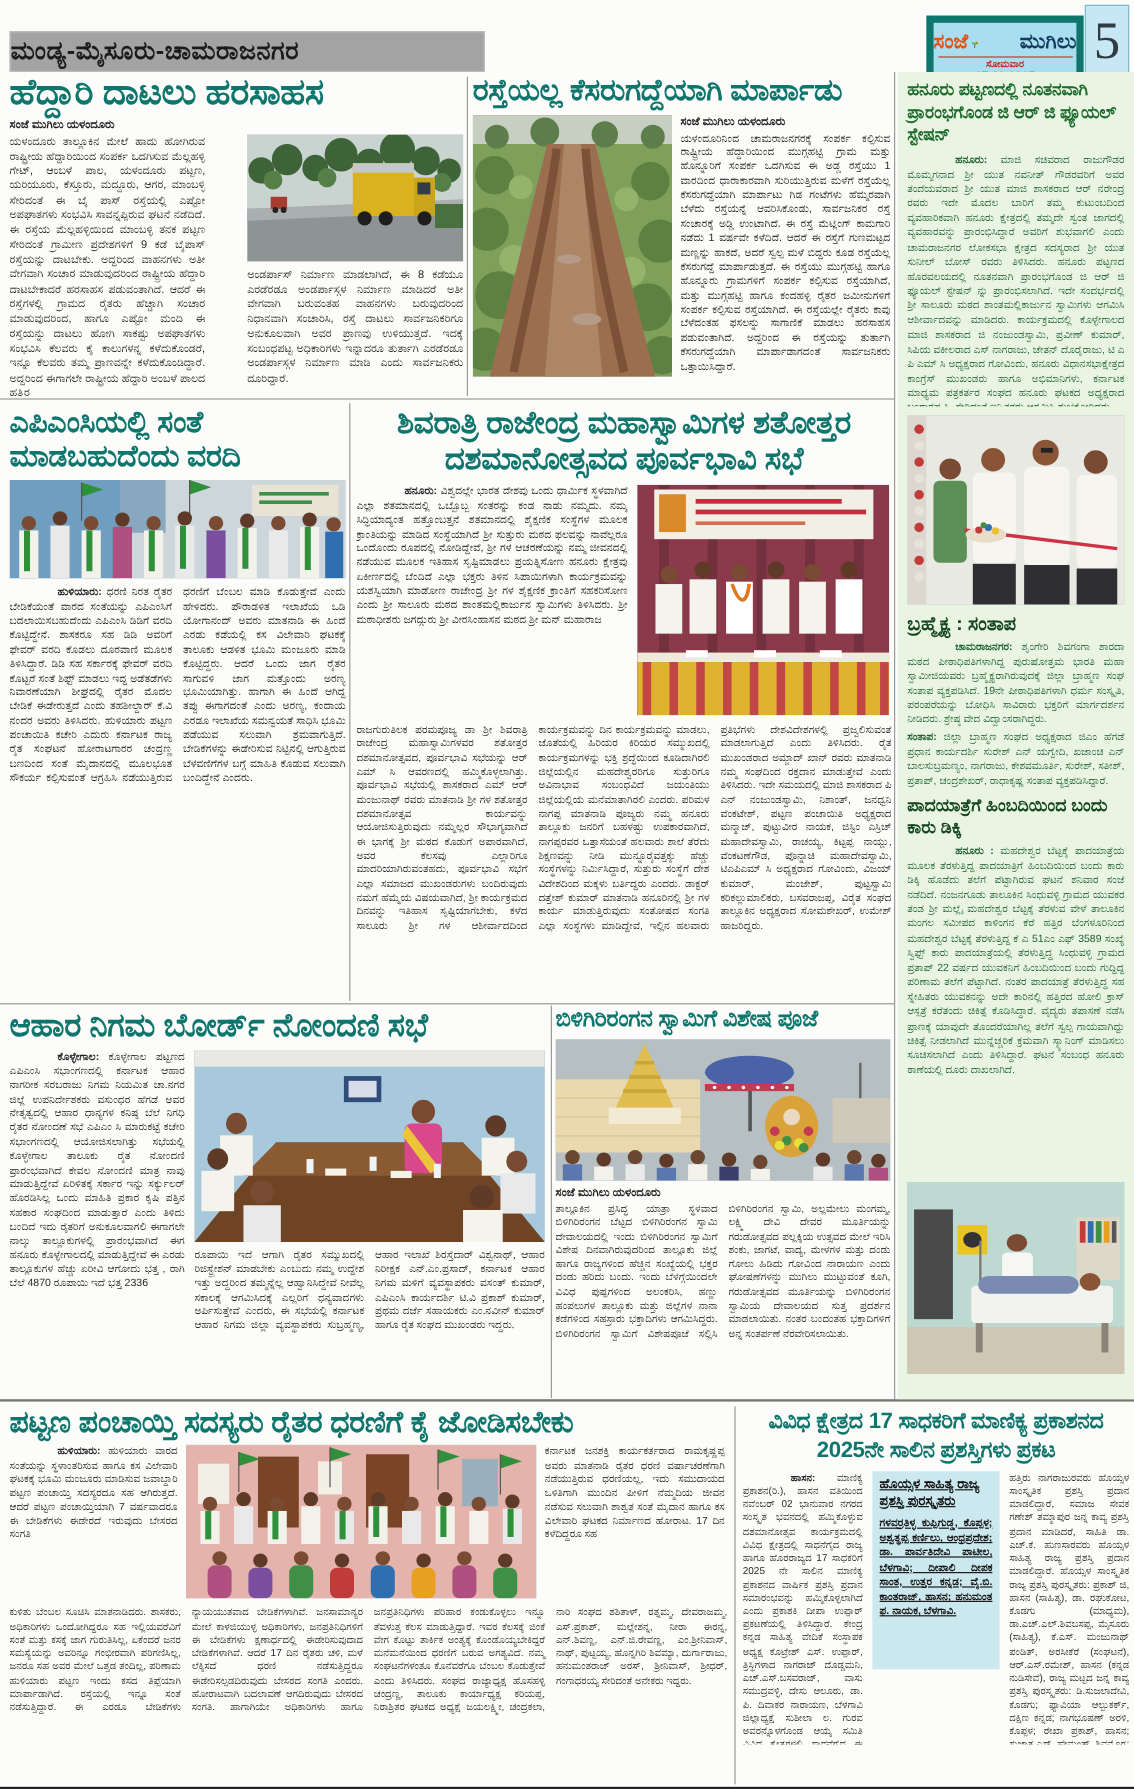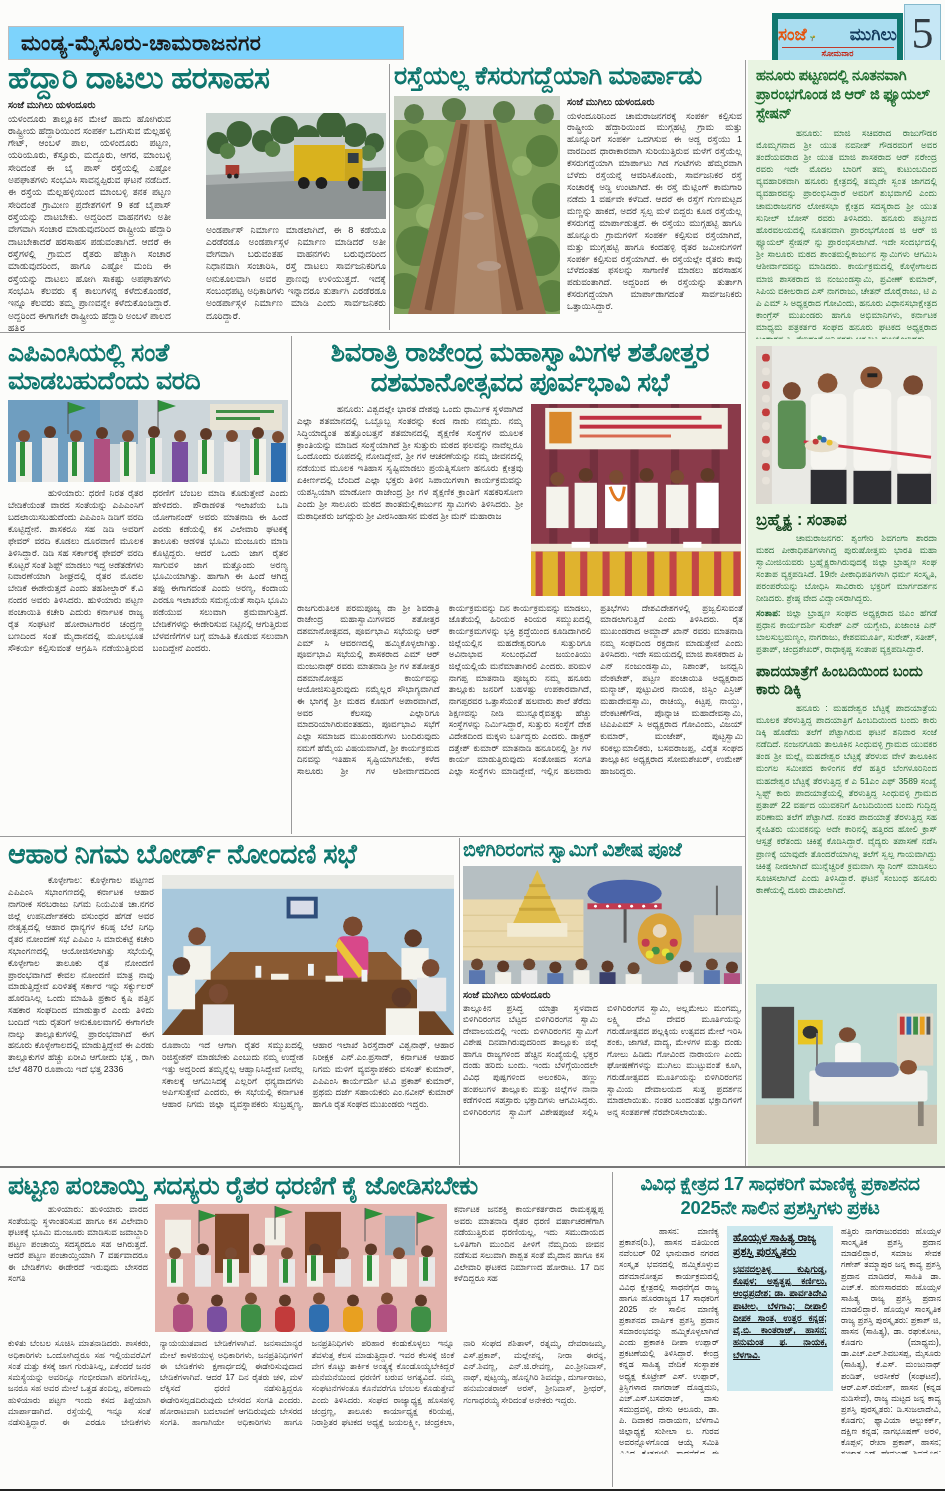--- a/index.html
+++ b/index.html
@@ -4,27 +4,27 @@
 <style>
   html,body{margin:0;padding:0;background:#888;}
   #page{position:relative;width:945px;height:1491px;background:#fcfcfa;margin:0 auto;
         font-family:"Liberation Sans",sans-serif;color:#1b1b1b;overflow:hidden;border-bottom:2px solid #222;}
   [data-name]{box-sizing:border-box;}
   .abs{position:absolute;}
   .vrule{position:absolute;width:1px;background:#9a9a9a;}
   .hrule{position:absolute;height:1px;background:#9a9a9a;}
   .headline{font-weight:bold;color:#0f766e;letter-spacing:-0.3px;}
   .body-txt{font-size:9.2px;line-height:1.34;text-align:justify;color:#262626;}
-  .dateline{font-weight:normal;padding-left:40px;}
+  .dateline{font-weight:bold;padding-left:40px;}
   .byline{font-size:9.5px;font-weight:bold;color:#222;}
   .photo{overflow:hidden;background:#ccc;}
   .photo svg{display:block;width:100%;height:100%;}
   
-  #region-banner{left:8px;top:26px;width:396px;height:34px;background:#7dd3fc;border:1px solid #bdbdbd;
-      display:flex;align-items:center;padding-left:12px;font-size:21px;font-weight:bold;letter-spacing:0.5px;}
+  #region-banner{left:8px;top:26px;width:396px;height:34px;background:#a3a3a3;border:1px solid #bdbdbd;
+      display:flex;align-items:center;font-size:21px;font-weight:bold;letter-spacing:0.5px;}
   #masthead{left:772px;top:13px;width:131px;height:58px;background:#a9ddf0;border:6px solid #0f766e;
       text-align:center;padding-top:6px;}
   .mast-line{display:flex;align-items:center;justify-content:center;gap:2px;}
   .mast-orange{color:#e4540f;font-weight:bold;font-size:17px;}
   .mast-dark{color:#143a5c;font-weight:bold;font-size:17px;margin-left:32px;}
   .mast-sep{width:112px;height:1px;background:#c23b2a;margin:2px auto 1px;}
   .mast-day{color:#c22615;font-size:8px;font-weight:bold;}
   .mast-date{color:#29323a;font-size:10px;font-weight:bold;}
   #page-number{left:904px;top:4px;width:37px;height:58px;background:#c6e7f5;border:1px solid #86b9cc;
       display:flex;align-items:center;justify-content:center;font-size:44px;font-weight:400;color:#323b42;
@@ -538,20 +538,20 @@
     </div>
   </div>
 
   <div class="abs" style="left:619px;top:1172px;width:322px;" data-name="article-manikya-awards">
     <div class="headline" style="font-size:18.5px;line-height:1.3;text-align:center;" data-name="article-headline">ವಿವಿಧ ಕ್ಷೇತ್ರದ 17 ಸಾಧಕರಿಗೆ ಮಾಣಿಕ್ಯ ಪ್ರಕಾಶನದ 2025ನೇ ಸಾಲಿನ ಪ್ರಶಸ್ತಿಗಳು ಪ್ರಕಟ</div>
     <div class="flexrow" style="gap:8px;margin-top:6px;">
       <div class="body-txt clip" style="width:100px;height:228px;font-size:8.3px;" data-name="article-body"><b class="dateline" data-name="dateline">ಹಾಸನ:</b> <span data-name="body-text">ಮಾಣಿಕ್ಯ ಪ್ರಕಾಶನ(ರಿ.), ಹಾಸನ ವತಿಯಿಂದ ನವೆಂಬರ್ 02 ಭಾನುವಾರ ನಗರದ ಸಂಸ್ಕೃತ ಭವನದಲ್ಲಿ ಹಮ್ಮಿಕೊಳ್ಳುವ ದಶಮಾನೋತ್ಸವ ಕಾರ್ಯಕ್ರಮದಲ್ಲಿ ವಿವಿಧ ಕ್ಷೇತ್ರದಲ್ಲಿ ಸಾಧನೆಗೈದ ರಾಜ್ಯ ಹಾಗೂ ಹೊರರಾಜ್ಯದ 17 ಸಾಧಕರಿಗೆ 2025 ನೇ ಸಾಲಿನ ಮಾಣಿಕ್ಯ ಪ್ರಕಾಶನದ ವಾರ್ಷಿಕ ಪ್ರಶಸ್ತಿ ಪ್ರದಾನ ಸಮಾರಂಭವನ್ನು ಹಮ್ಮಿಕೊಳ್ಳಲಾಗಿದೆ ಎಂದು ಪ್ರಕಾಶಕಿ ದೀಪಾ ಉಪ್ಪಾರ್ ಪ್ರಕಟಣೆಯಲ್ಲಿ ತಿಳಿಸಿದ್ದಾರೆ. ಕೇಂದ್ರ ಕನ್ನಡ ಸಾಹಿತ್ಯ ವೇದಿಕೆ ಸಂಸ್ಥಾಪಕ ಅಧ್ಯಕ್ಷ ಕೊಟ್ರೇಶ್ ಎಸ್. ಉಪ್ಪಾರ್, ತ್ರಿಸ್ಥಿಗಳಾದ ನಾಗರಾಜ್ ದೊಡ್ಡಮನಿ, ಎಚ್.ಎಸ್.ಬಸವರಾಜ್, ವಾಸು ಸಮುದ್ರವಳ್ಳಿ, ದೇಸು ಆಲೂರು, ಡಾ. ಪಿ. ದಿವಾಕರ ನಾರಾಯಣ, ಬೆಳಗಾವಿ ಜಿಲ್ಲಾಧ್ಯಕ್ಷೆ ಸುಶೀಲಾ ಲ. ಗುರವ ಅವರನ್ನೊಳಗೊಂಡ ಆಯ್ಕೆ ಸಮಿತಿ ವಿವಿಧ ಕ್ಷೇತ್ರಗಳಲ್ಲಿ ಸಾಧನೆಗೈದ ಈ ಕೆಳಕಂಡ ಸಾಧಕರನ್ನು ವಿವಿಧ ಪ್ರಶಸ್ತಿಗೆ ಆಯ್ಕೆ ಮಾಡಿದ್ದಾರೆ. ಸಾಹಿತಿ ಟಿ.ಸತೀಶ್ ಜವರೇಗೌಡ, 'ಪತ್ರಕರ್ತ</span></div>
       <div style="width:106px;">
         <div class="bluebox clip" style="height:165px;text-decoration:underline;" data-name="award-winners-box">
           <div class="bb-title" data-name="award-box-title">ಹೊಯ್ಸಳ ಸಾಹಿತ್ಯ ರಾಜ್ಯ ಪ್ರಶಸ್ತಿ ಪುರಸ್ಕೃತರು</div>
-          <div class="bb-list" data-name="award-box-list">ಭವನದಲ್ರತಿಳ್ಳ ಕುಪ್ಪಿಗುಡ್ಡ, ಕೊಪ್ಪಳ; ಅಶ್ವತ್ಥಪ್ಪ ಕರ್ಣಿಲು, ಆಂಧ್ರಪ್ರದೇಶ; ಡಾ. ಪಾರ್ವತಿದೇವಿ ಪಾಟೀಲ, ಬೆಳಗಾವಿ; ದೀಪಾಲಿ ದೀಪಕ ಸಾಂತ, ಉತ್ತರ ಕನ್ನಡ; ವೈ.ಬಿ. ಕಾಂತರಾಜ್, ಹಾಸನ; ಹನುಮಂತ ಫ. ನಾಯಕ, ಬೆಳಗಾವಿ.</div>
+          <div class="bb-list" data-name="award-box-list">ಗಳವರ್ರತಿಳ್ಳ ಕುಪ್ಪಿಗುಡ್ಡ, ಕೊಪ್ಪಳ; ಅಶ್ವತ್ಥಪ್ಪ ಕರ್ಣಿಲು, ಆಂಧ್ರಪ್ರದೇಶ; ಡಾ. ಪಾರ್ವತಿದೇವಿ ಪಾಟೀಲ, ಬೆಳಗಾವಿ; ದೀಪಾಲಿ ದೀಪಕ ಸಾಂತ, ಉತ್ತರ ಕನ್ನಡ; ವೈ.ಬಿ. ಕಾಂತರಾಜ್, ಹಾಸನ; ಹನುಮಂತ ಫ. ನಾಯಕ, ಬೆಳಗಾವಿ.</div>
         </div>
       </div>
       <div class="body-txt clip" style="width:100px;height:228px;font-size:8.3px;" data-name="article-body">ಹತ್ತಿರು ನಾಗರಾಜುರವರು ಹೊಯ್ಸಳ ಸಾಂಸ್ಕೃತಿಕ ಪ್ರಶಸ್ತಿ ಪ್ರದಾನ ಮಾಡಲಿದ್ದಾರೆ, ಸಮಾಜ ಸೇವಕ ಗಣೇಶ್ ತಮ್ಮಾಪುರ ಜನ್ನ ಕಾವ್ಯ ಪ್ರಶಸ್ತಿ ಪ್ರದಾನ ಮಾಡಿದರೆ, ಸಾಹಿತಿ ಡಾ. ಎಚ್.ಕೆ. ಹುಣಸಾರವರು ಹೊಯ್ಸಳ ಸಾಹಿತ್ಯ ರಾಜ್ಯ ಪ್ರಶಸ್ತಿ ಪ್ರದಾನ ಮಾಡಲಿದ್ದಾರೆ. ಹೊಯ್ಸಳ ಸಾಂಸ್ಕೃತಿಕ ರಾಜ್ಯ ಪ್ರಶಸ್ತಿ ಪುರಸ್ಕೃತರು: ಪ್ರಕಾಶ್ ಜಿ, ಹಾಸನ (ಸಾಹಿತ್ಯ), ಡಾ. ರಘುಕೋಟ, ಕೊಡಗು (ಮಾಧ್ಯಮ), ಡಾ.ಎಚ್.ಎಲ್.ಶಿವಬಸಪ್ಪ, ಮೈಸೂರು (ಸಾಹಿತ್ಯ), ಕೆ.ಎಸ್. ಮಂಜುನಾಥ್ ಪಂಡಿತ್, ಅರಸೀಕೆರೆ (ಸಂಘಟನೆ), ಆರ್.ಎಸ್.ರಮೇಶ್, ಹಾಸನ (ಕನ್ನಡ ನುಡಿಸೇವೆ), ರಾಜ್ಯ ಮಟ್ಟದ ಜನ್ನ ಕಾವ್ಯ ಪ್ರಶಸ್ತಿ ಪುರಸ್ಕೃತರು: ಡಿ.ಸುಜಲಾದೇವಿ, ಕೊಡಗು; ಫ್ಯಾವಿಯಾ ಆಲ್ಬುಕರ್ಕ್, ದಕ್ಷಿಣ ಕನ್ನಡ; ನಾಗಭೂಷಣ್ ಅರಳಿ, ಕೊಪ್ಪಳ; ರೇಖಾ ಪ್ರಕಾಶ್, ಹಾಸನ; ಸುಜಾತ ಎಸ್. ಹೇಮಂತ್, ಶಿವಮೊಗ್ಗ; ಬಿ.ಯು. ಭೈರಕದಾರ, ಬೆಳಗಾವಿ</div>
     </div>
   </div>
 
 </div>
 
 </body></html>

